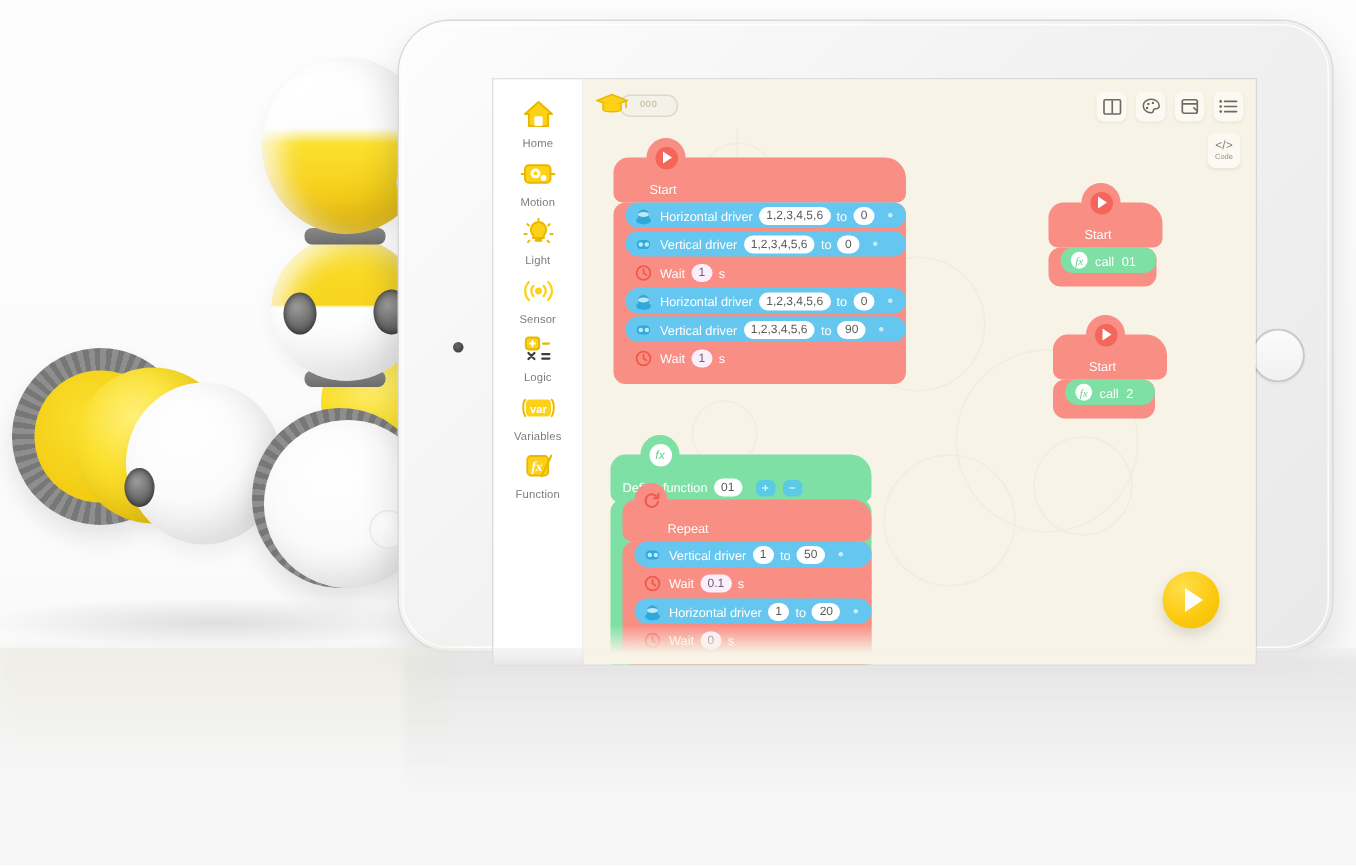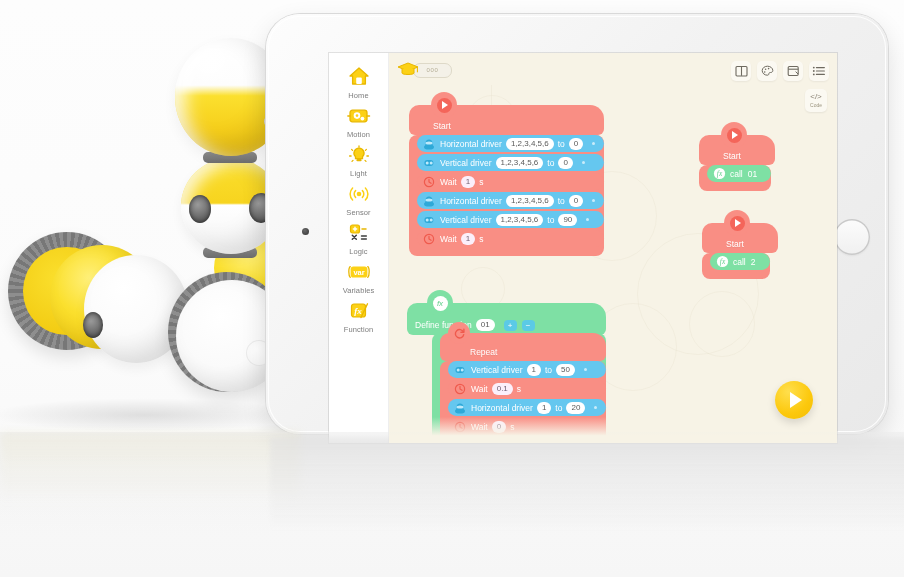--- a/index.html
+++ b/index.html
@@ -168,21 +168,21 @@
   .caret{font-size:6px;color:rgba(90,90,90,.6);margin-left:2px;}
 
   .grp-hat{background:#7ee0a4;border-radius:10px 14px 6px 6px;padding:3px 10px 4px 8px;position:relative;}
   .grp-hat .round{position:absolute;left:20px;top:-13px;width:26px;height:26px;border-radius:50%;background:#7ee0a4;
       display:flex;align-items:center;justify-content:center;}
   .grp-hat .round .c{width:15px;height:15px;border-radius:50%;background:#fff;color:#62cf8b;font-size:8px;
       display:flex;align-items:center;justify-content:center;font-style:italic;}
   .grp-hat .row{display:flex;align-items:center;margin-top:13px;color:#fff;font-size:8.5px;}
   .mini{width:13px;height:11px;border-radius:4px;background:#5bcae6;color:#fff;font-size:8px;
         display:inline-flex;align-items:center;justify-content:center;margin-left:5px;}
-  .g-wrap{background:#7ee0a4;border-radius:8px;padding:0 0 9px 8px;margin-top:-2px;width:min-content;margin-left:25px;}
+  .g-wrap{background:#7ee0a4;border-radius:8px;padding:0 0 9px 8px;margin-top:-2px;width:min-content;}
 
   .fade-bot{position:absolute;left:0;right:0;bottom:0;height:26px;z-index:5;
     background:linear-gradient(180deg, rgba(247,243,230,0), #f7f3e6 72%);}
 
   svg{display:block;}
 </style>
 </head>
 <body>
 
 <div id="scene">

